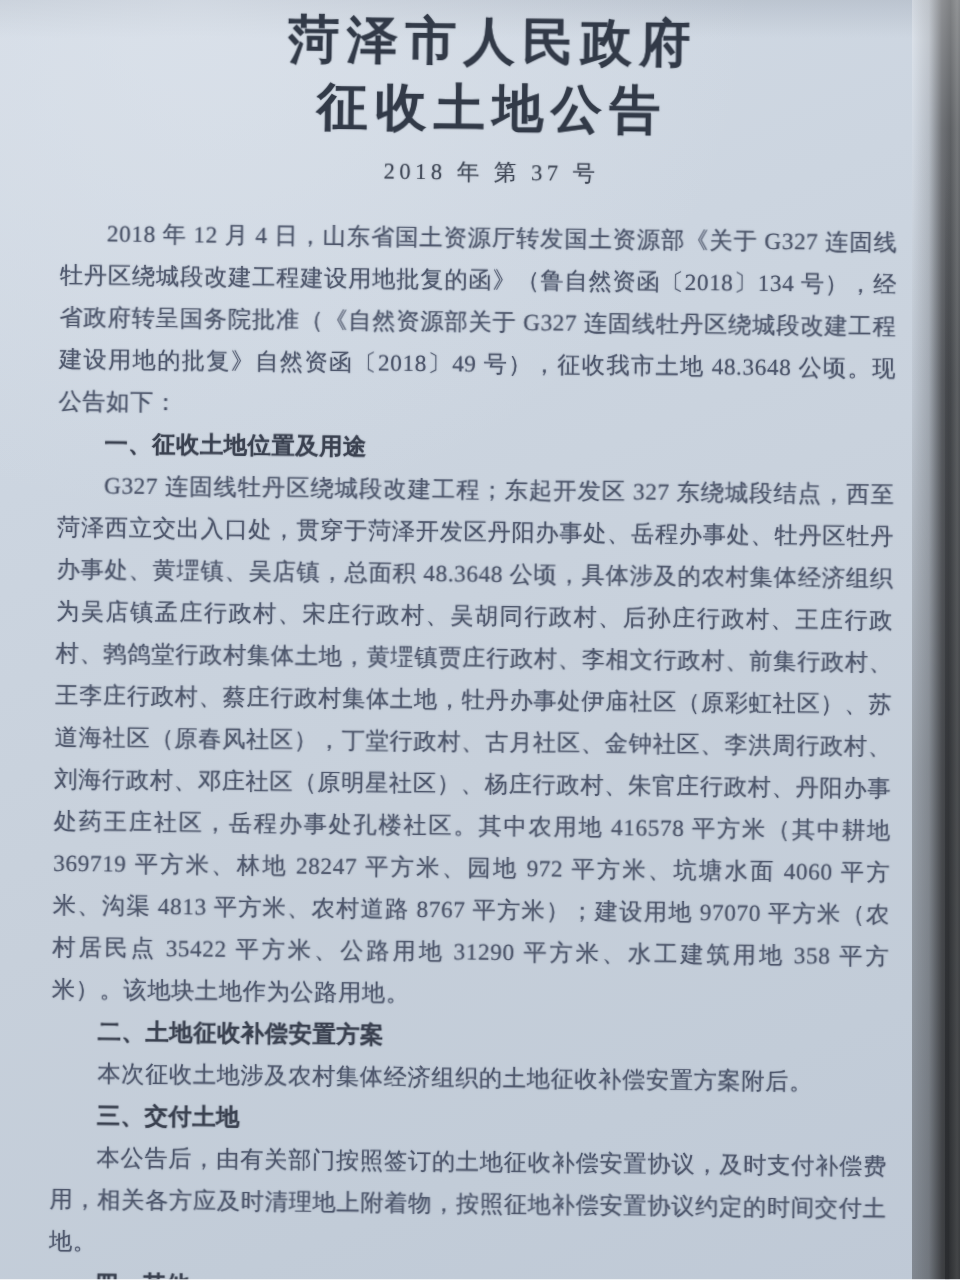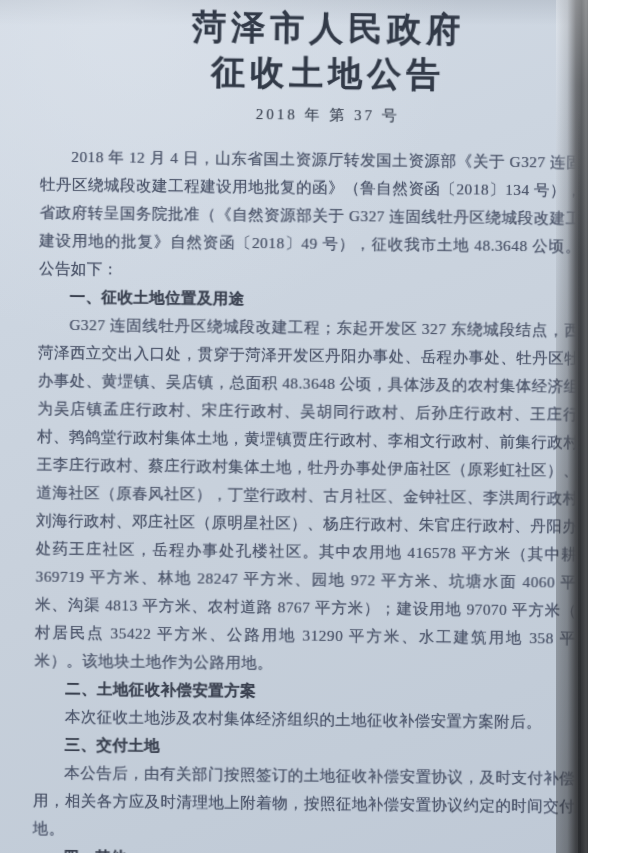--- a/index.html
+++ b/index.html
@@ -1,21 +1,21 @@
 <!DOCTYPE html>
 <html><head>
 <meta charset="utf-8">
 <style>
   html,body{margin:0;padding:0;}
   body{
     width:640px;height:853px;overflow:hidden;
     font-family:"Liberation Serif","DejaVu Serif",serif;
   }
   .photo{
-    position:relative;width:588px;height:853px;overflow:hidden;
+    position:relative;width:640px;height:853px;overflow:hidden;
     background:
       radial-gradient(130% 90% at 20% 0%, rgba(224,230,238,0.55) 0%, rgba(224,230,238,0) 45%),
       linear-gradient(to bottom, rgba(105,114,128,0.18) 0%, rgba(105,114,128,0) 3%),
       linear-gradient(158deg,#d3dbe5 0%, #ccd5e0 30%, #c7d0db 58%, #c2ccd8 82%, #bfc9d6 100%);
   }
   
   .edge-shadow{
     position:absolute;top:0;right:0;width:32px;height:853px;
     background:
       linear-gradient(to bottom, rgba(255,255,255,0.30) 0%, rgba(255,255,255,0.12) 10%, rgba(0,0,0,0.05) 30%, rgba(0,0,0,0.22) 60%, rgba(0,0,0,0.32) 100%),

